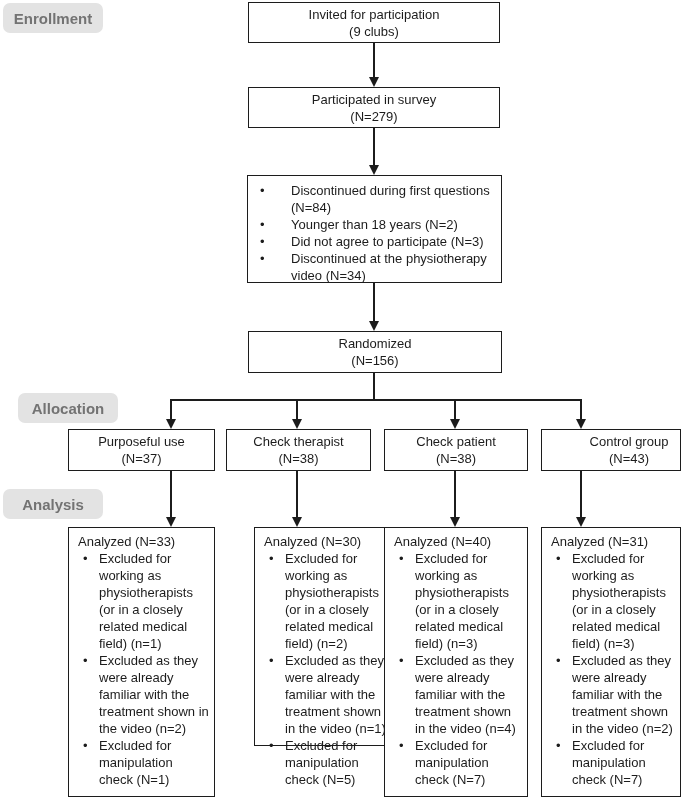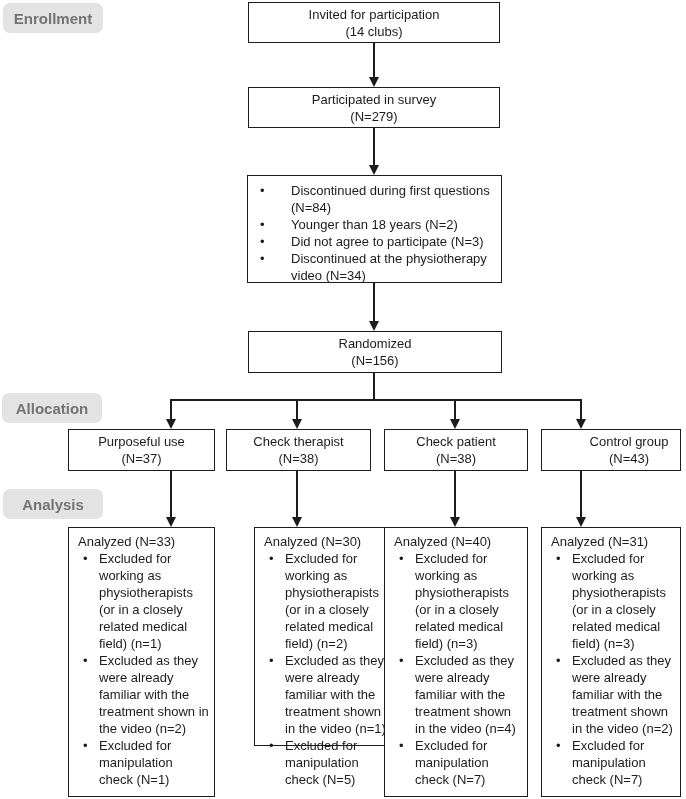--- a/index.html
+++ b/index.html
@@ -33,26 +33,26 @@
     border-left:5px solid transparent; border-right:5px solid transparent;
     border-top:10px solid #1c1c1c;
   }
 </style>
 </head>
 <body>
 
 <div class="canvas">
 
   <div class="stage-label" style="left:3px; top:3px;">Enrollment</div>
-  <div class="stage-label" style="left:2px; top:393px;">Allocation</div>
+  <div class="stage-label" style="left:18px; top:393px;">Allocation</div>
   <div class="stage-label" style="left:3px; top:489px;">Analysis</div>
 
   <div class="fbox center" style="left:248px; top:2px; width:252px; height:41px;">
     <div>Invited for participation</div>
-    <div>(14 clubs)</div>
+    <div>(9 clubs)</div>
   </div>
 
   <div class="fbox center" style="left:248px; top:87px; width:252px; height:41px;">
     <div>Participated in survey</div>
     <div>(N=279)</div>
   </div>
 
   <div class="fbox" style="left:247px; top:175px; width:255px; height:108px;">
     <ul class="blist">
       <li>Discontinued during first questions (N=84)</li>

